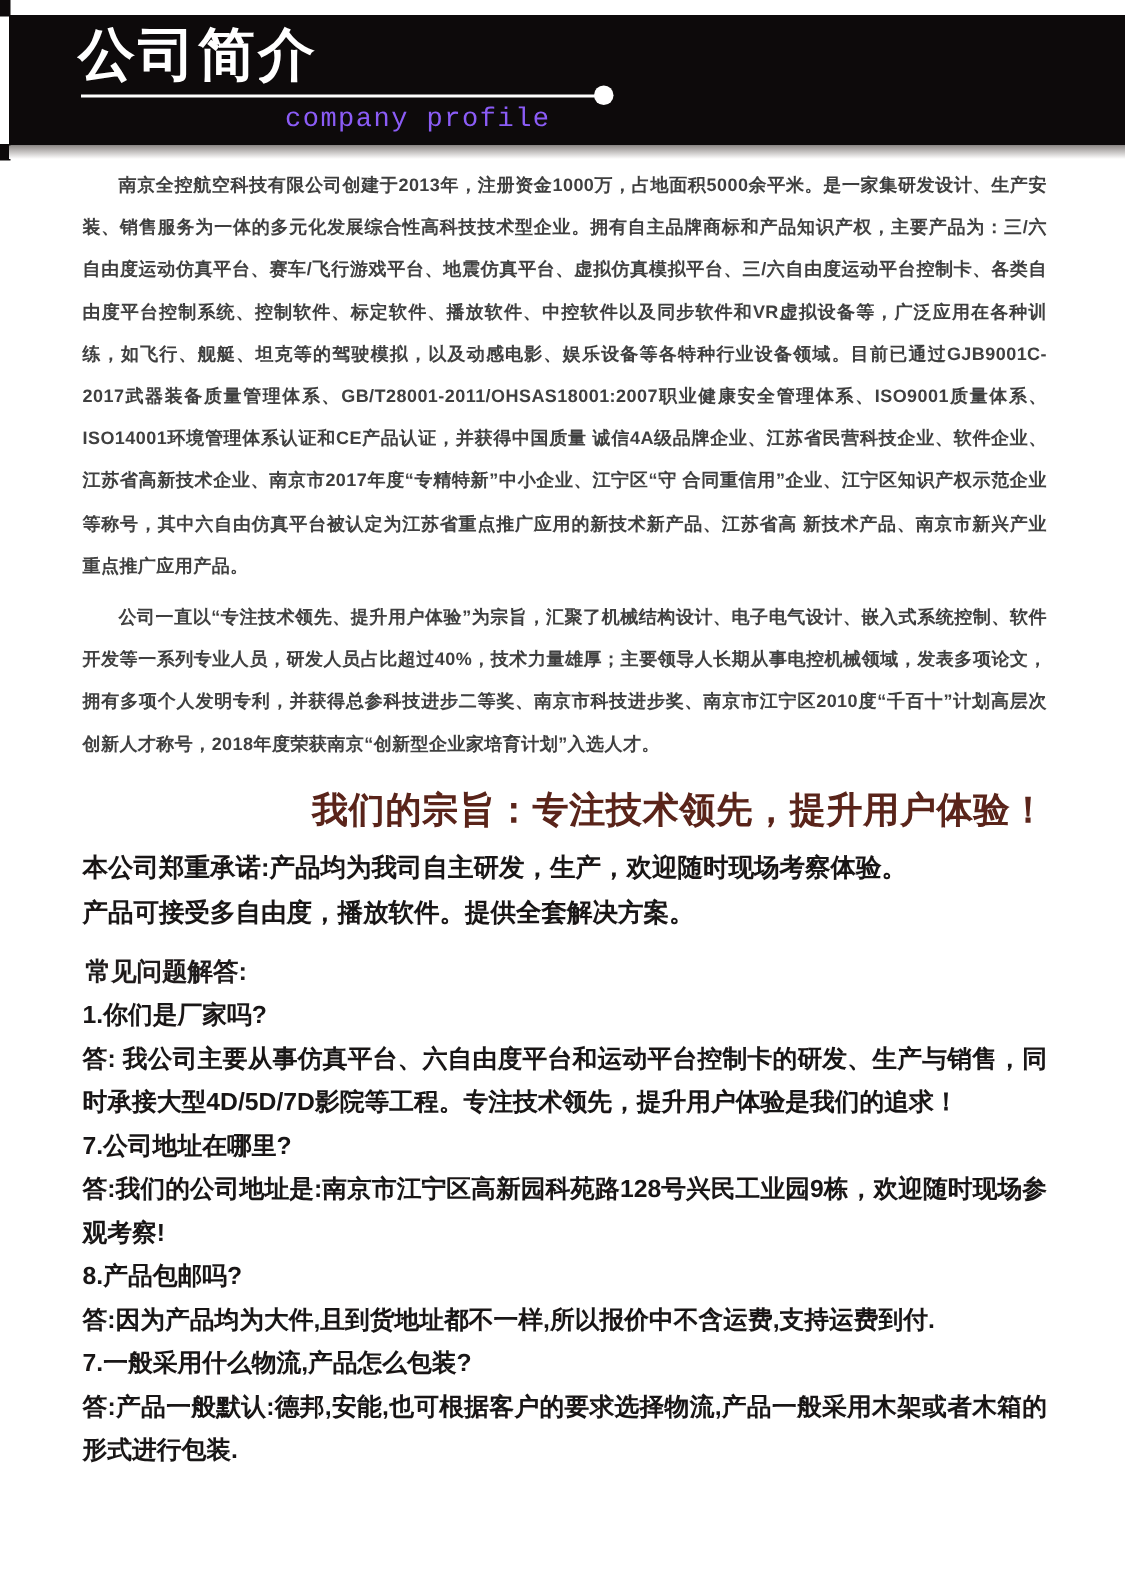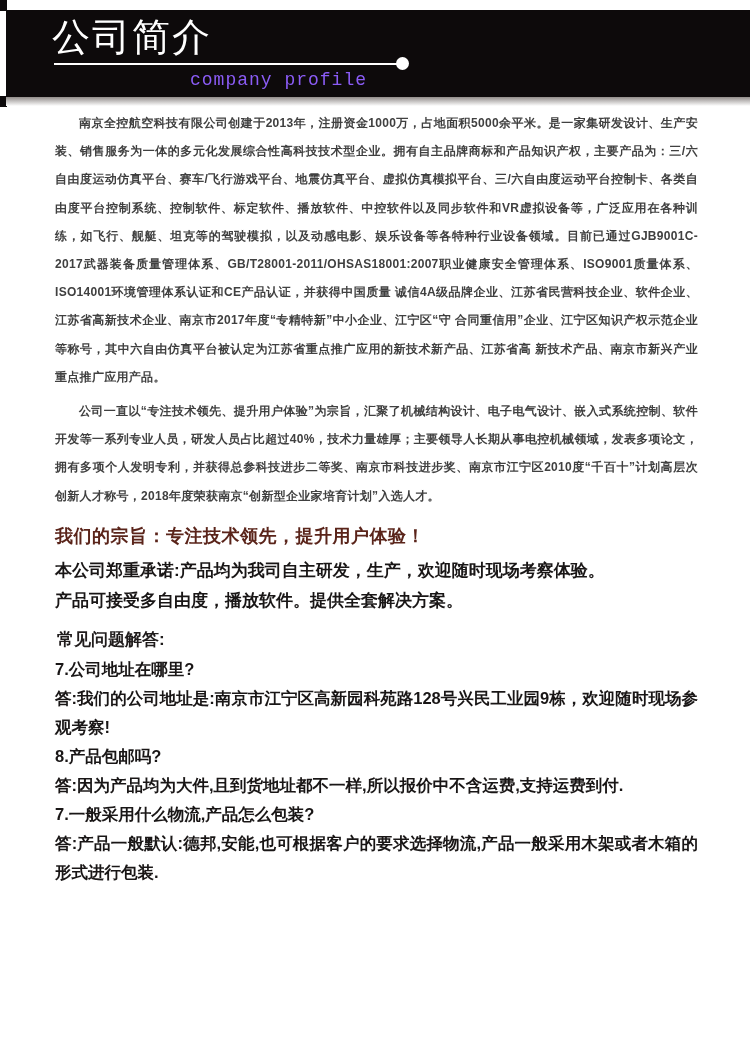--- a/index.html
+++ b/index.html
@@ -42,21 +42,21 @@
     height: 9px;
     background: linear-gradient(#918c8a, #ffffff);
   }
   .banner-title {
     position: absolute;
     left: 46px;
     top: 5px;
     font-size: 38px;
     line-height: 44px;
     color: #ffffff;
-    font-weight: 400;
+    font-weight: 700;
     letter-spacing: 2px;
   }
   .banner-underline {
     position: absolute;
     left: 48px;
     top: 53px;
     width: 344px;
     height: 2px;
     background: #ffffff;
   }
@@ -90,23 +90,23 @@
     font-size: 12px;
     line-height: 28.2px;
     letter-spacing: 0.3px;
     font-weight: bold;
     color: #404040;
     text-align: justify;
     text-indent: 2em;
     margin: 0 0 6px 0;
   }
   .slogan {
-    font-size: 18px;
+    font-size: 24px;
     font-weight: bold;
-    text-align: left;
+    text-align: right;
     letter-spacing: 0.5px;
     margin: 14px 0 8px 0;
   }
   .promise {
     font-size: 17px;
     line-height: 30px;
     font-weight: bold;
     color: #191616;
     margin: 0;
   }
@@ -151,20 +151,24 @@
   <p class="para">公司一直以“专注技术领先、提升用户体验”为宗旨，汇聚了机械结构设计、电子电气设计、嵌入式系统控制、软件开发等一系列专业人员，研发人员占比超过40%，技术力量雄厚；主要领导人长期从事电控机械领域，发表多项论文，拥有多项个人发明专利，并获得总参科技进步二等奖、南京市科技进步奖、南京市江宁区2010度“千百十”计划高层次创新人才称号，2018年度荣获南京“创新型企业家培育计划”入选人才。</p>
 
   <div class="slogan" id="slogan" style="color: rgb(90, 36, 26);">我们的宗旨：专注技术领先，提升用户体验！</div>
 
   <p class="promise">本公司郑重承诺:产品均为我司自主研发，生产，欢迎随时现场考察体验。</p>
   <p class="promise">产品可接受多自由度，播放软件。提供全套解决方案。</p>
 
   <div class="faq-heading">常见问题解答:</div>
 
   <div>
+    <div class="faq-q">1.你们是厂家吗?</div>
+    <div class="faq-a">答: 我公司主要从事仿真平台、六自由度平台和运动平台控制卡的研发、生产与销售，同时承接大型4D/5D/7D影院等工程。专注技术领先，提升用户体验是我们的追求！</div>
+  </div>
+  <div>
     <div class="faq-q">7.公司地址在哪里?</div>
     <div class="faq-a">答:我们的公司地址是:南京市江宁区高新园科苑路128号兴民工业园9栋，欢迎随时现场参观考察!</div>
   </div>
   <div>
     <div class="faq-q">8.产品包邮吗?</div>
     <div class="faq-a">答:因为产品均为大件,且到货地址都不一样,所以报价中不含运费,支持运费到付.</div>
   </div>
   <div>
     <div class="faq-q">7.一般采用什么物流,产品怎么包装?</div>
     <div class="faq-a">答:产品一般默认:德邦,安能,也可根据客户的要求选择物流,产品一般采用木架或者木箱的形式进行包装.</div>

